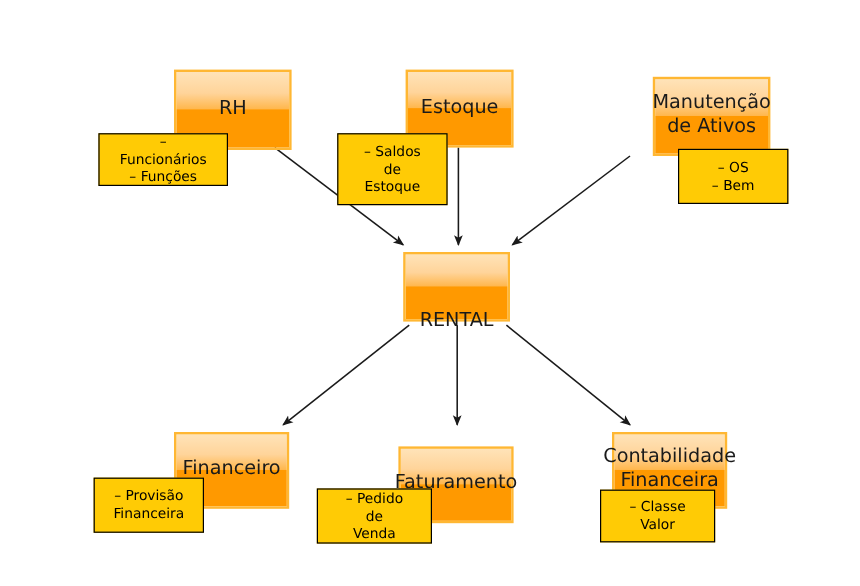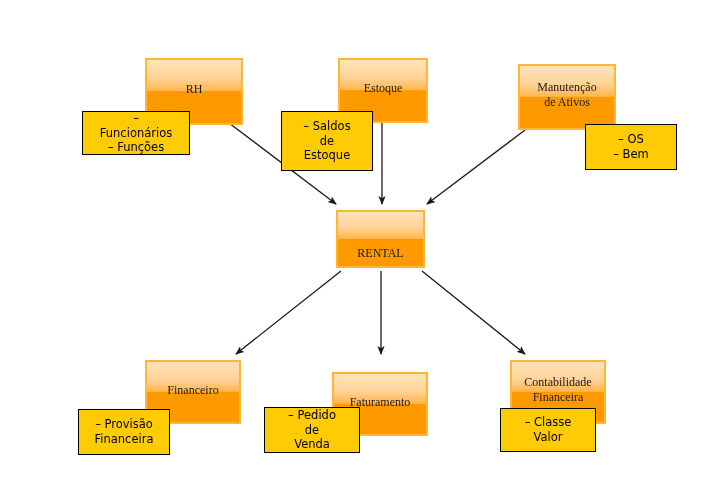--- a/index.html
+++ b/index.html
@@ -36,31 +36,30 @@
         #FFD49A 28%,
         #FFB74D 49%,
         #FF9900 50%,
         #FF9900 100%);
     display: flex;
     align-items: center;
     justify-content: center;
     padding: 0 4px;
   }
   .module-box .module-label {
-    font-size: 12px;
+    font-size: 16px;
     color: #1a1a1a;
     text-align: center;
     line-height: 1.25;
     white-space: pre-line;
     position: relative;
     top: -2px;
-    font-family: Liberation Serif, serif;
   }
   .module-box.central .module-label {
-    top: 0;
+    top: 14px;
     margin-top: 28px;
   }
   .detail-box {
     position: absolute;
     z-index: 3;
     box-sizing: border-box;
     border: 1.5px solid #000000;
     background: #FFCB05;
     display: flex;
     align-items: center;
@@ -96,21 +95,21 @@
       </g>
   </svg>
 
   <div id="module-group">
       <div class="module-box" style="left: 145px; top: 58px; width: 98px; height: 67px;">
         <span class="module-label">RH</span>
       </div>
       <div class="module-box" style="left: 338px; top: 58px; width: 90px; height: 65px;">
         <span class="module-label">Estoque</span>
       </div>
-      <div class="module-box" style="left: 518px; top: 64px; width: 98px; height: 66px;">
+      <div class="module-box" style="left: 544px; top: 64px; width: 98px; height: 66px;">
         <span class="module-label">Manutenção
 de Ativos</span>
       </div>
       <div class="module-box central" style="left: 336px; top: 210px; width: 89px; height: 58px;">
         <span class="module-label">RENTAL</span>
       </div>
       <div class="module-box" style="left: 145px; top: 360px; width: 96px; height: 64px; justify-content: center;">
         <span class="module-label">Financeiro</span>
       </div>
       <div class="module-box" style="left: 332px; top: 344px; width: 96px; height: 64px; margin-top: 28px;">
@@ -123,25 +122,25 @@
     </div>
   <div id="detail-group">
       <div class="detail-box" style="left: 82px; top: 111px; width: 108px; height: 44px;">
         <span class="detail-label">– Funcionários
 – Funções</span>
       </div>
       <div class="detail-box" style="left: 281px; top: 111px; width: 92px; height: 60px;">
         <span class="detail-label">– Saldos de
 Estoque</span>
       </div>
-      <div class="detail-box" style="left: 565px; top: 124px; width: 92px; height: 46px; margin-left: 20px;">
+      <div class="detail-box" style="left: 565px; top: 124px; width: 92px; height: 46px;">
         <span class="detail-label">– OS
 – Bem</span>
       </div>
-      <div class="detail-box" style="left: 78px; top: 398px; width: 92px; height: 46px; margin-top: 11px;">
+      <div class="detail-box" style="left: 78px; top: 398px; width: 92px; height: 46px;">
         <span class="detail-label">– Provisão
 Financeira</span>
       </div>
       <div class="detail-box" style="left: 264px; top: 407px; width: 96px; height: 46px;">
         <span class="detail-label">– Pedido de
 Venda</span>
       </div>
       <div class="detail-box" style="left: 452px; top: 408px; width: 96px; height: 44px; margin-left: 48px;">
         <span class="detail-label">– Classe Valor</span>
       </div>

